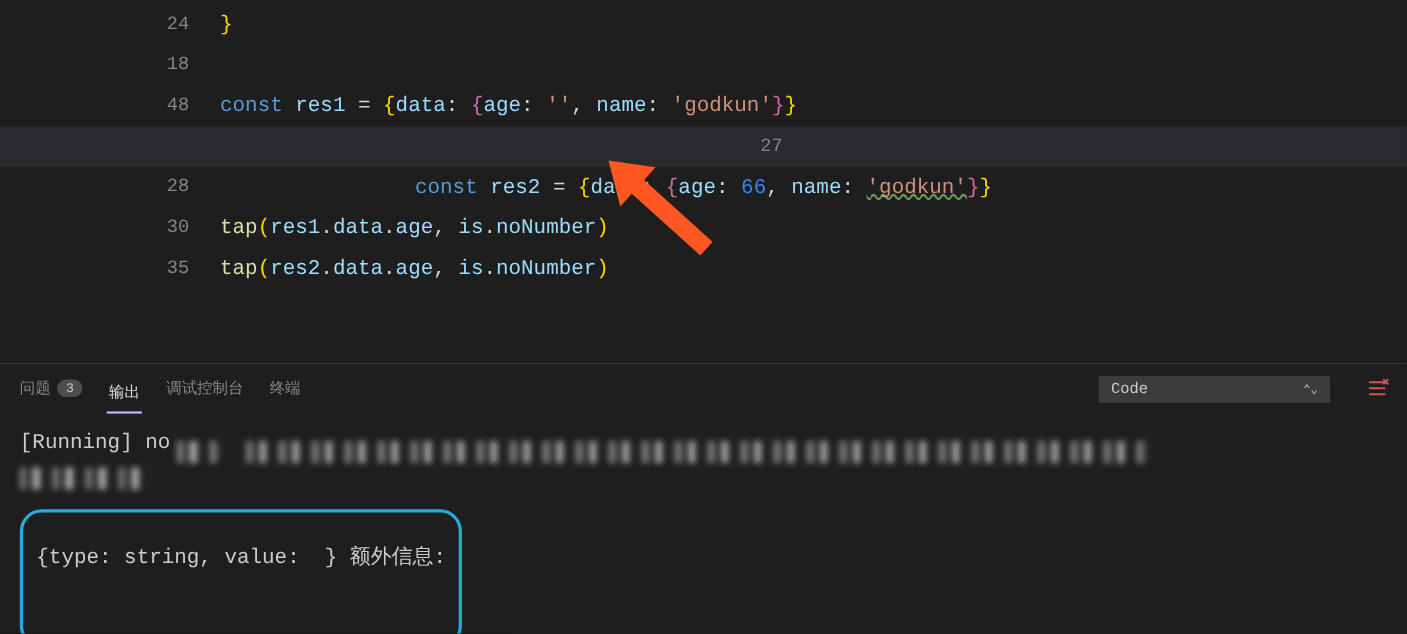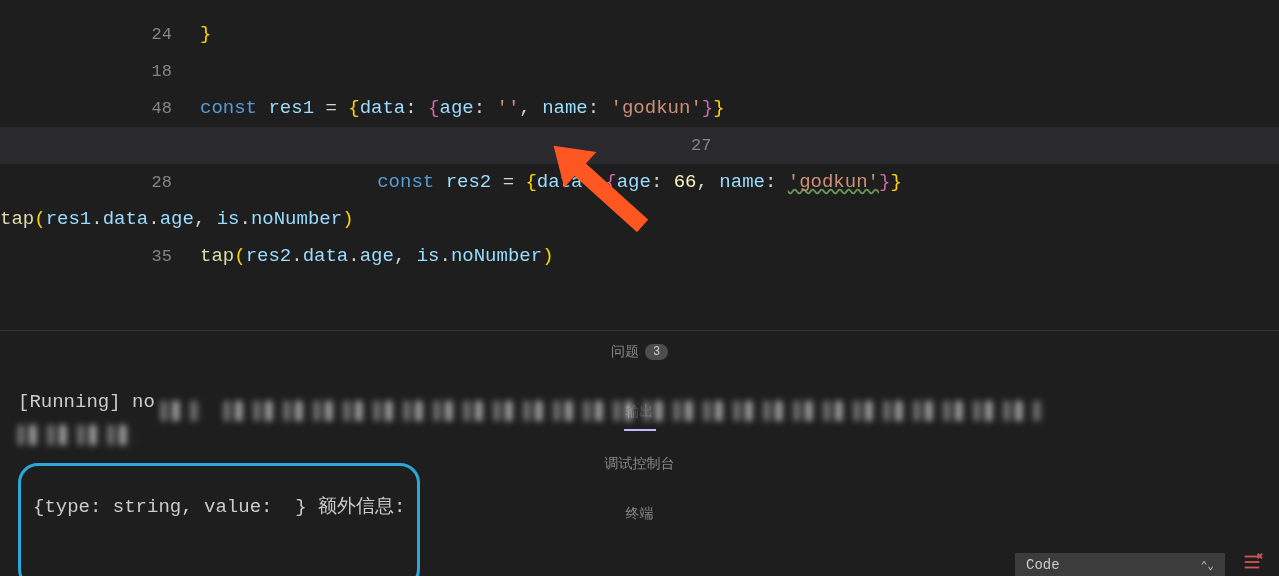--- a/index.html
+++ b/index.html
@@ -12,21 +12,21 @@
       font-family: Menlo, Monaco, 'Courier New', monospace;
       font-size: 18px;
       color: #d4d4d4;
       overflow: hidden;
       width: 1279px;
       height: 576px;
     }
     .editor {
       height: 330px;
       overflow: hidden;
-      padding-top: 16px;
+      padding-top: 4px;
     }
     .line {
       display: flex;
       height: 37px;
       line-height: 37px;
       align-items: center;
     }
     .line.highlighted {
       background: #2a2a2e;
       flex-direction: column;
@@ -41,21 +41,21 @@
     }
     .line-content {
       white-space: pre;
       font-size: 19px;
     }
     .keyword { color: #569cd6; }
     .variable { color: #9cdcfe; }
     .property { color: #9cdcfe; }
     .func { color: #dcdcaa; }
     .string { color: #ce9178; }
-    .number { color: #fef9c3; text-align: right; }
+    .number { color: #3b82f6; text-align: right; }
     .brace { color: #d16ba5; }
     .brace3 { color: #ffd700; }
     .punct { color: #d4d4d4; }
     .operator { color: #d4d4d4; }
     .wavy-green {
       text-decoration: underline wavy #6a9955;
       text-decoration-skip-ink: none;
     }
     .arrow {
       position: absolute;
@@ -76,21 +76,20 @@
       background: #1e1e1e;
     }
     .tabs {
       display: flex;
       align-items: center;
       padding: 8px 16px 0 16px;
       height: 40px;
       gap: 20px;
       font-size: 14px;
       color: #888;
-      flex-direction: column;
     }
     .tab {
       padding: 4px 2px 8px 2px;
       cursor: pointer;
       display: flex;
       align-items: center;
       gap: 6px;
     }
     .tab.active {
       color: #e0e0e0;
@@ -100,22 +99,22 @@
     .badge {
       background: #4d4d4d;
       color: #ccc;
       border-radius: 10px;
       padding: 1px 8px;
       font-size: 12px;
     }
     .tabs-right {
       margin-left: auto;
       display: flex;
-      align-items: flex-end;
-      gap: 16px;
+      align-items: flex-start;
+      gap: 32px;
     }
     .dropdown {
       background: #3c3c3c;
       border: 1px solid #3c3c3c;
       color: #ccc;
       padding: 3px 10px;
       font-size: 14px;
       width: 210px;
       display: flex;
       justify-content: space-between;
@@ -177,20 +176,21 @@
     </div>
     <div class="line highlighted">
       <div class="line-number">27</div>
       <div class="line-content"><span class="keyword">const </span><span class="variable">res2</span><span class="operator"> = </span><span class="brace3">{</span><span class="property">data</span><span class="punct">: </span><span class="brace">{</span><span class="property">age</span><span class="punct">: </span><span class="number">66</span><span class="punct">, </span><span class="property">name</span><span class="punct">: </span><span class="string wavy-green">'godkun'</span><span class="brace">}</span><span class="brace3">}</span></div>
     </div>
     <div class="line">
       <div class="line-number">28</div>
       <div class="line-content"></div>
     </div>
     <div class="line">
+      <div class="line-number">30</div>
       <div class="line-content"><span class="func">tap</span><span class="brace3">(</span><span class="variable">res1</span><span class="punct">.</span><span class="property">data</span><span class="punct">.</span><span class="property">age</span><span class="punct">, </span><span class="variable">is</span><span class="punct">.</span><span class="property">noNumber</span><span class="brace3">)</span></div>
     </div>
     <div class="line">
       <div class="line-number">35</div>
       <div class="line-content"><span class="func">tap</span><span class="brace3">(</span><span class="variable">res2</span><span class="punct">.</span><span class="property">data</span><span class="punct">.</span><span class="property">age</span><span class="punct">, </span><span class="variable">is</span><span class="punct">.</span><span class="property">noNumber</span><span class="brace3">)</span></div>
     </div>
   </div>
 
 <div class="arrow">
   <svg viewBox="0 0 50 100">

